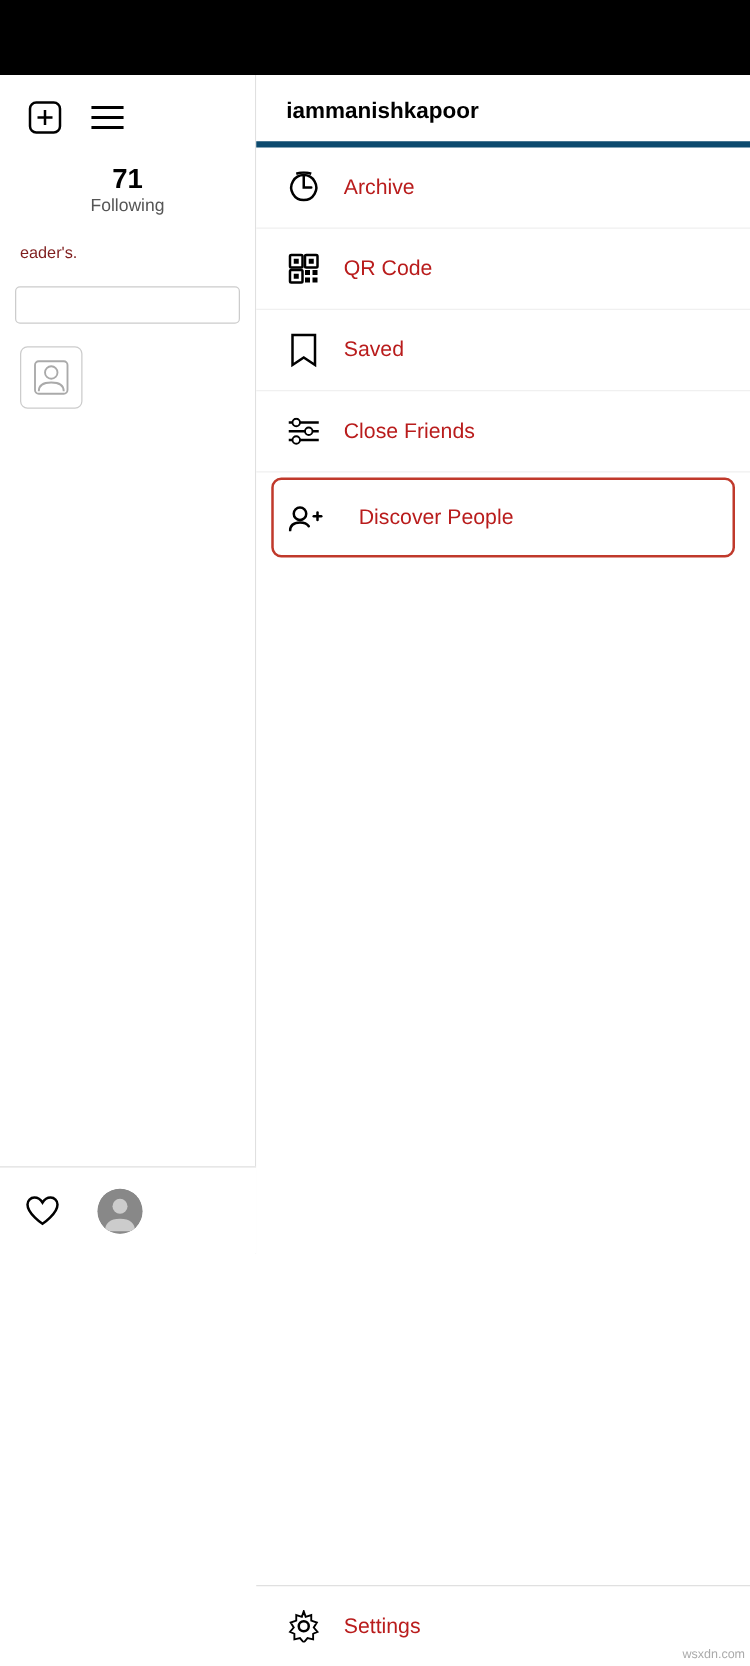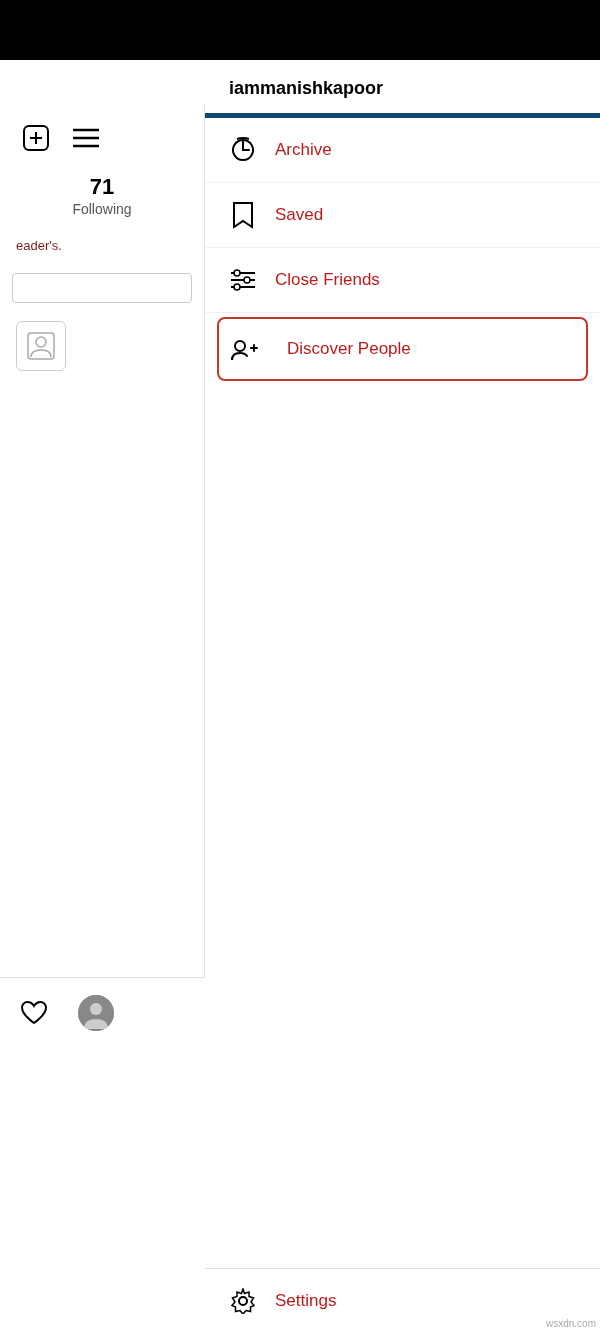--- a/index.html
+++ b/index.html
@@ -23,21 +23,20 @@
 
     
     .left-panel {
       position: absolute;
       top: 60px;
       left: 0;
       width: 205px;
       height: 943px;
       background: #fff;
       border-right: 1px solid #e0e0e0;
-      margin-top: 44px;
     }
 
     .left-top-icons {
       display: flex;
       align-items: center;
       gap: 18px;
       padding: 18px 20px 10px 20px;
     }
 
     .icon-box {
@@ -259,20 +258,38 @@
       <svg width="26" height="26" viewBox="0 0 26 26" fill="none">
         <path d="M13 3 A10 10 0 1 0 13.01 3" stroke="#000" stroke-width="2" fill="none"></path>
         <path d="M13 3 L13 13 L19 13" stroke="#000" stroke-width="2" fill="none" stroke-linecap="round"></path>
         <path d="M7 2 Q13 0 19 2" stroke="#000" stroke-width="2" fill="none"></path>
       </svg>
     </div>
     <span class="menu-item-label">Archive</span>
   </div>
 
 
+  <div class="menu-item">
+    <div class="menu-item-icon">
+      <svg width="26" height="26" viewBox="0 0 26 26" fill="none">
+
+        <rect x="2" y="2" width="10" height="10" rx="1" stroke="#000" stroke-width="2" fill="none"></rect>
+        <rect x="5" y="5" width="4" height="4" fill="#000"></rect>
+        <rect x="14" y="2" width="10" height="10" rx="1" stroke="#000" stroke-width="2" fill="none"></rect>
+        <rect x="17" y="5" width="4" height="4" fill="#000"></rect>
+        <rect x="2" y="14" width="10" height="10" rx="1" stroke="#000" stroke-width="2" fill="none"></rect>
+        <rect x="5" y="17" width="4" height="4" fill="#000"></rect>
+        <rect x="14" y="14" width="4" height="4" fill="#000"></rect>
+        <rect x="20" y="14" width="4" height="4" fill="#000"></rect>
+        <rect x="14" y="20" width="4" height="4" fill="#000"></rect>
+        <rect x="20" y="20" width="4" height="4" fill="#000"></rect>
+      </svg>
+    </div>
+    <span class="menu-item-label">QR Code</span>
+  </div>
 
   <div class="menu-item">
     <div class="menu-item-icon">
       <svg width="22" height="28" viewBox="0 0 22 28" fill="none">
         <path d="M2 2 L20 2 L20 26 L11 20 L2 26 Z" stroke="#000" stroke-width="2" fill="none"></path>
       </svg>
     </div>
     <span class="menu-item-label">Saved</span>
   </div>
 

